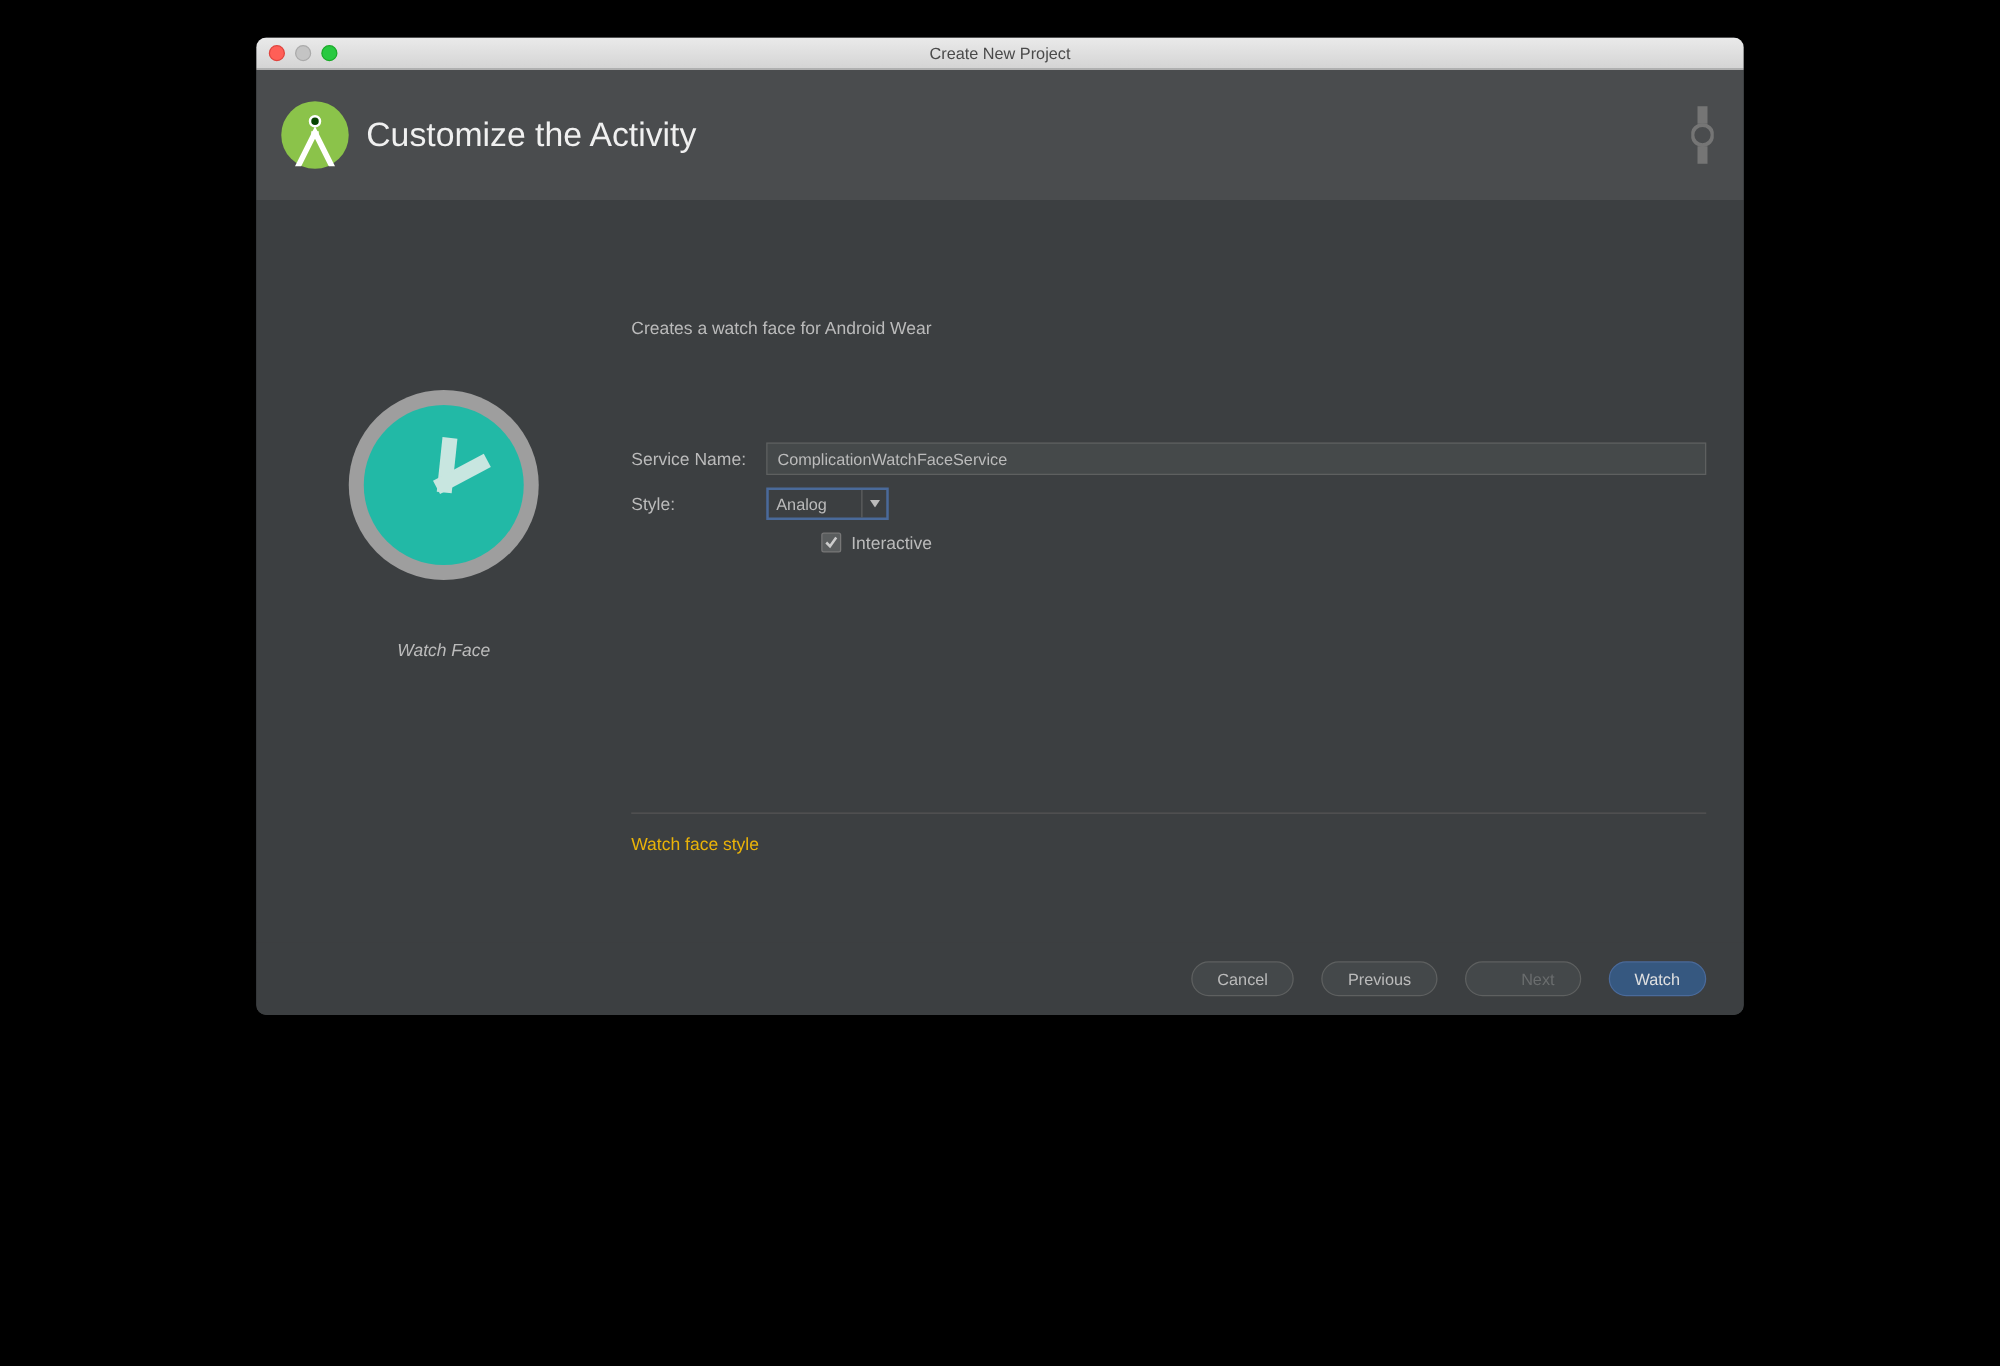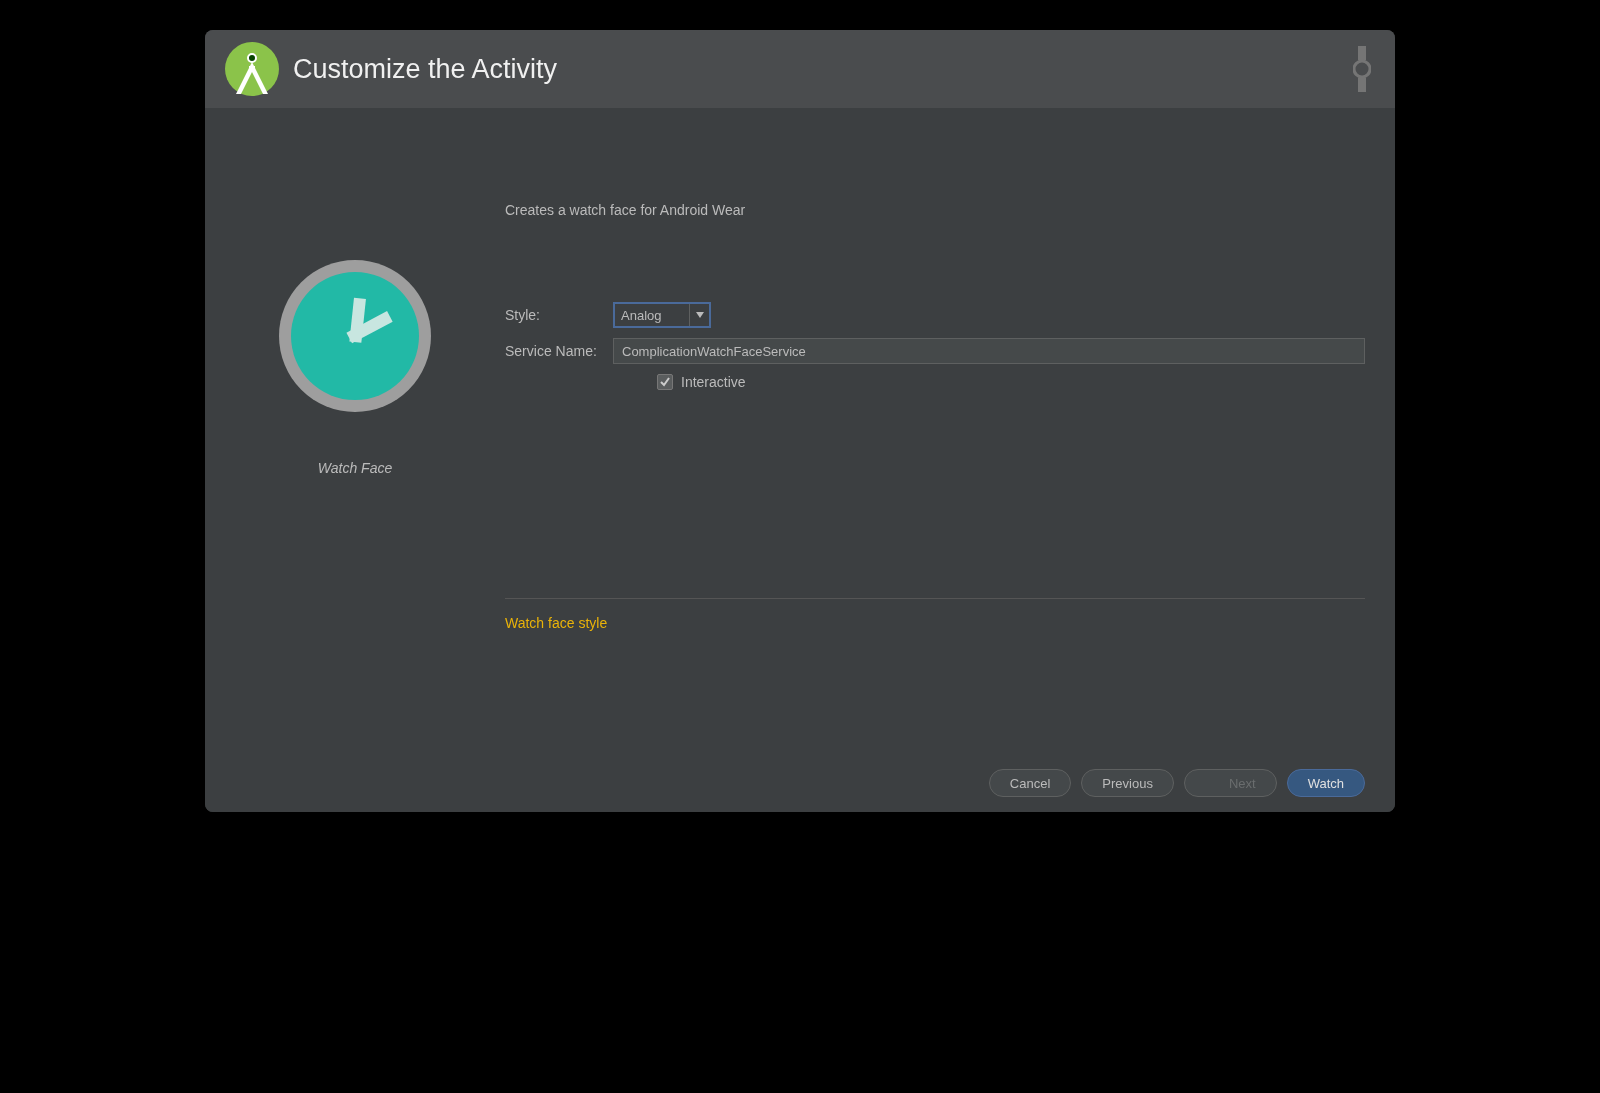--- a/index.html
+++ b/index.html
@@ -49,21 +49,21 @@
     .tl-yellow { background: #c4c4c4; border: 0.5px solid #aaa; }
     .tl-green { background: #28c940; border: 0.5px solid #1aab29; }
     .titlebar-title {
       position: absolute;
       left: 50%;
       transform: translateX(-50%);
       font-size: 13px;
       color: #4a4a4a;
     }
     .header {
-      height: 78px;
+      height: 104px;
       background: #4a4c4e;
       display: flex;
       align-items: center;
       padding: 0 18px;
       position: relative;
     }
     .header-left {
       display: flex;
       align-items: center;
       gap: 12px;
@@ -206,36 +206,45 @@
       background: #44484a;
       border: 1px solid #5e6060;
       color: #bbbbbb;
       font-size: 13px;
       border-radius: 14px;
       cursor: pointer;
       display: flex;
       align-items: center;
       justify-content: center;
       min-width: 76px;
+      margin-left: 12px;
     }
     .btn.disabled {
       color: #6a6d6e;
       cursor: default;
       padding-left: 44px;
     }
     .btn.primary {
       background: #365880;
       border: 1px solid #4a6a9a;
       color: #e0e0e0;
     }
   </style>
 </head>
 <body>
 
 <div class="window">
+  <div class="titlebar">
+    <div class="traffic-lights">
+      <div class="traffic-light tl-red"></div>
+      <div class="traffic-light tl-yellow"></div>
+      <div class="traffic-light tl-green"></div>
+    </div>
+    <div class="titlebar-title">Create New Project</div>
+  </div>
 
   <div class="header">
     <div class="header-left">
       <svg class="app-logo" viewBox="0 0 58 58">
         <circle cx="29" cy="29" r="27" fill="#8bc34a"></circle>
         <circle cx="29" cy="18" r="4" fill="#074400" stroke="#ffffff" stroke-width="2"></circle>
         <path d="M 29 22 L 13 54 L 18 54 L 29 32 L 40 54 L 45 54 Z" fill="#ffffff"></path>
         <path d="M 26 26 L 32 26 L 32 32 L 26 32 Z" fill="#ffffff"></path>
       </svg>
       <div class="header-title">Customize the Activity</div>
@@ -255,36 +264,36 @@
         <rect x="73" y="40" width="12" height="44" fill="#c8e6e0" transform="rotate(6 78 78)"></rect>
         <rect x="73" y="72" width="12" height="46" fill="#c8e6e0" transform="rotate(-118 78 78)"></rect>
       </svg>
       <div class="preview-label">Watch Face</div>
     </div>
 
     <div class="form-pane">
       <div class="description">Creates a watch face for Android Wear</div>
 
       <div class="form-row">
+        <div class="form-label">Service Name:</div>
+        <input class="text-input" type="text" value="ComplicationWatchFaceService" style="">
+      </div>
+
+      <div class="form-row">
         <div class="form-label">Style:</div>
         <div class="select-wrapper">
           <div class="select-value">Analog</div>
           <div class="select-arrow">
             <svg width="8" height="6" viewBox="0 0 8 6">
                 <path d="M0 0 L8 0 L4 6 Z" fill="#bbbbbb"></path>
               </svg>
           </div>
         </div>
       </div>
 
-      <div class="form-row">
-        <div class="form-label">Service Name:</div>
-        <input class="text-input" type="text" value="ComplicationWatchFaceService" style="">
-      </div>
-
       <div class="checkbox-row">
         <div class="checkbox">
           <svg width="12" height="12" viewBox="0 0 12 12">
             <path d="M2 6 L5 9 L10 2" stroke="#ccc" stroke-width="2" fill="none"></path>
           </svg>
         </div>
         <div class="checkbox-label">Interactive</div>
       </div>
 
       <hr class="divider">

